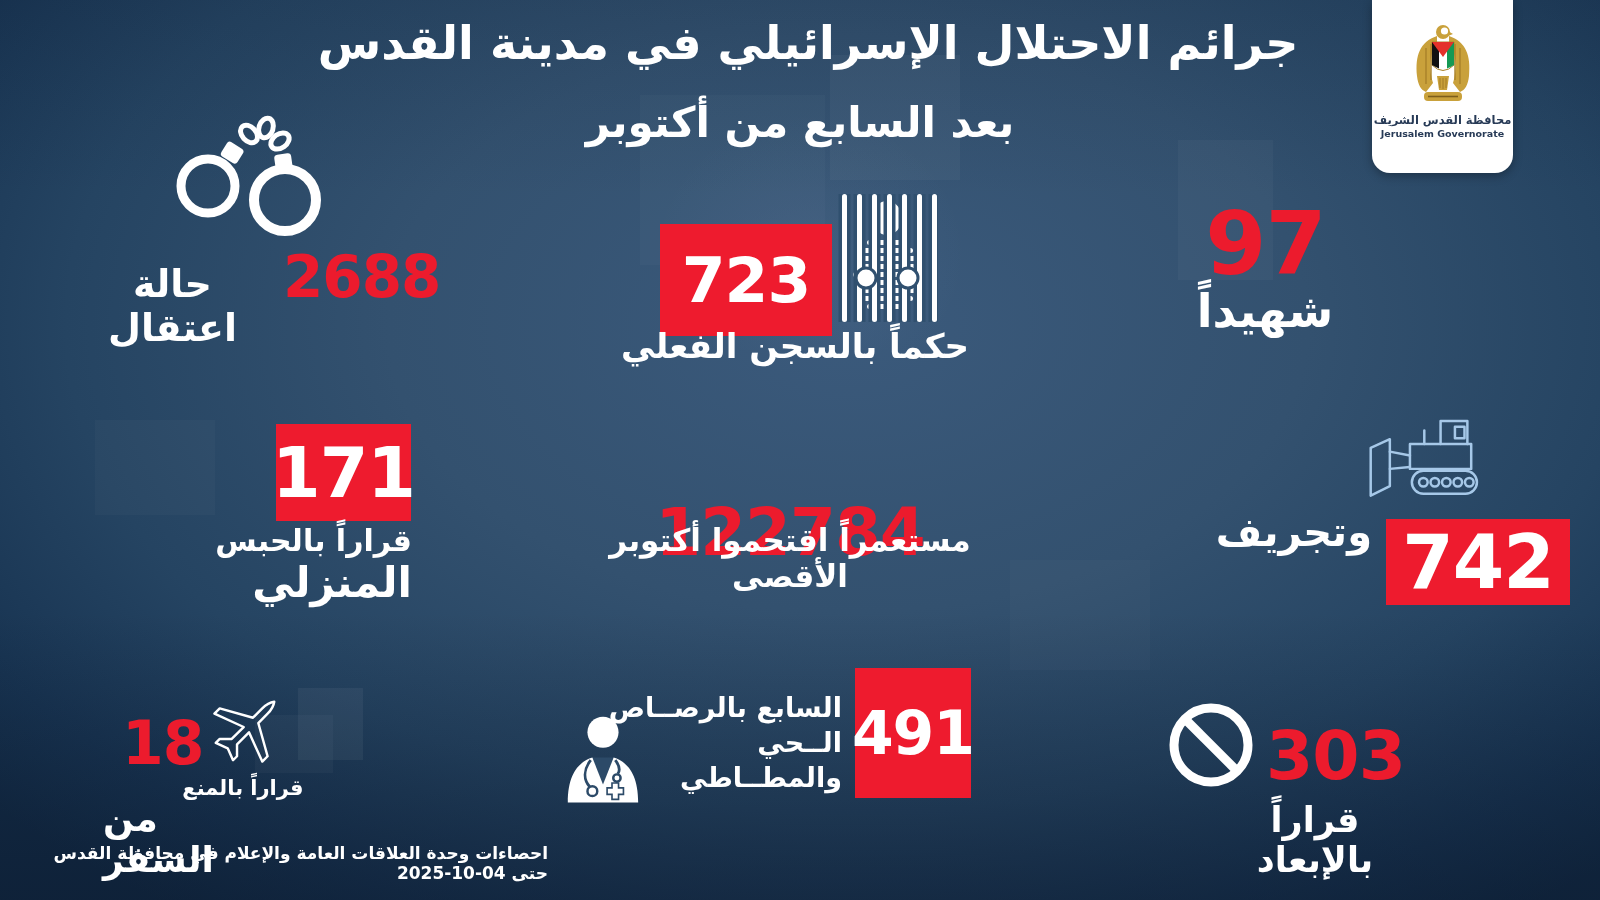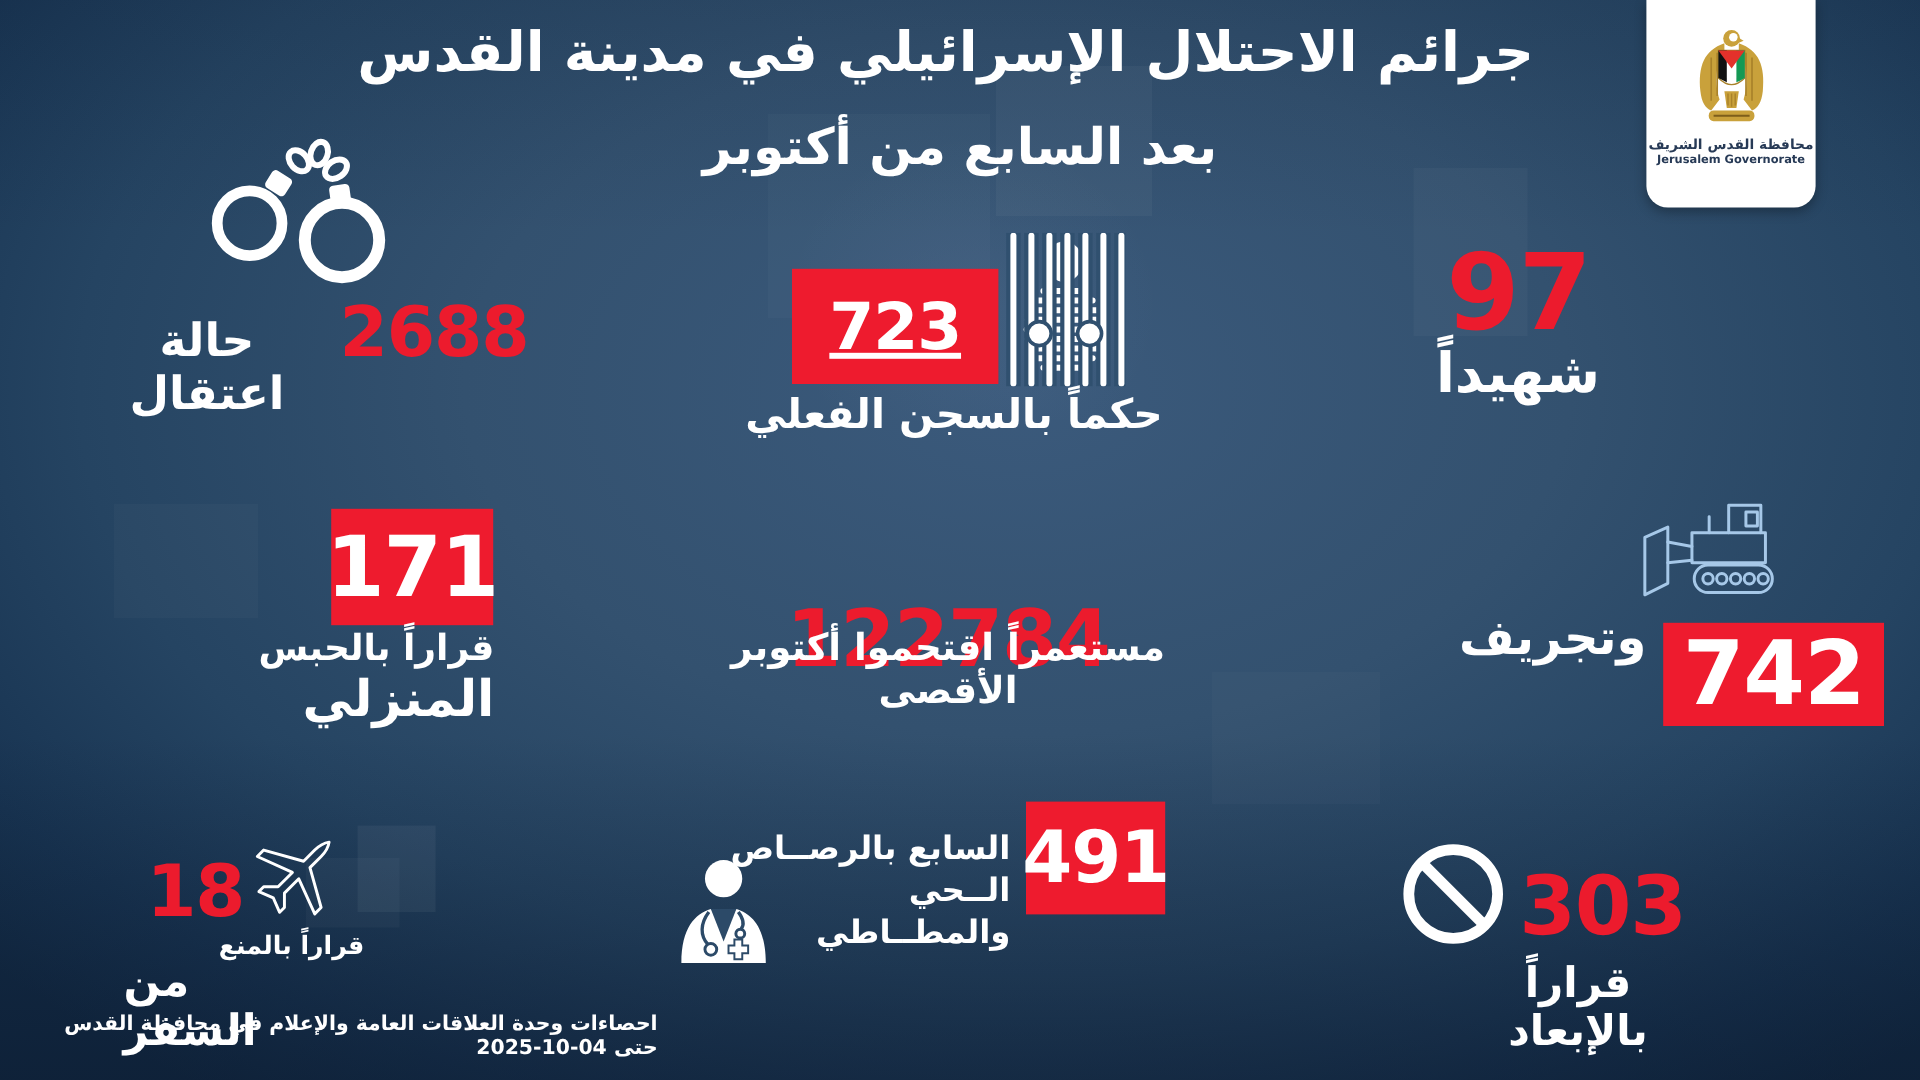--- a/index.html
+++ b/index.html
@@ -16,21 +16,21 @@
   .p2 { left:640px; top:95px;  width:185px; height:170px; background:rgba(255,255,255,0.025); }
   .p3 { left:298px; top:688px; width:65px;  height:72px;  background:rgba(255,255,255,0.05); }
   .p4 { left:255px; top:715px; width:78px;  height:58px;  background:rgba(255,255,255,0.03); }
   .p5 { left:1178px; top:140px; width:95px; height:140px; background:rgba(255,255,255,0.03); }
   .p6 { left:95px;  top:420px; width:120px; height:95px;  background:rgba(255,255,255,0.025); }
   .p7 { left:1010px; top:560px; width:140px; height:110px; background:rgba(255,255,255,0.02); }
   .dome { left:650px; top:110px; width:320px; height:240px;
           background:radial-gradient(ellipse at 50% 60%, rgba(190,205,225,0.055), rgba(190,205,225,0) 70%); }
 
   .ar { direction:rtl; unicode-bidi:plaintext; }
-  .title-l1 { position:absolute; left:188px; top:16px; width:1200px; text-align:center;
+  .title-l1 { position:absolute; left:208px; top:16px; width:1200px; text-align:center;
               color:#fff; font-size:46px; font-weight:700; }
   .title-l2 { position:absolute; left:200px; top:98px; width:1200px; text-align:center;
               color:#fff; font-size:42px; font-weight:700; }
 
   .logo-card { position:absolute; left:1372px; top:0; width:141px; height:173px;
                background:#ffffff; border-radius:0 0 18px 18px; text-align:center;
                box-shadow:0 3px 10px rgba(0,0,0,0.3); }
   .logo-card svg { margin-top:22px; }
   .logo-ar { font-size:11.5px; font-weight:700; color:#273a56; line-height:1.2; }
   .logo-en { font-size:9.5px;  font-weight:700; color:#273a56; }
@@ -38,41 +38,41 @@
   .icon { position:absolute; }
 
   .red-num   { position:absolute; color:#ec1b2d; font-weight:700; text-align:center; letter-spacing:-1px; }
   .white-lbl { position:absolute; color:#ffffff; font-weight:700; }
   .red-box   { position:absolute; background:#ee1b2e; color:#ffffff; font-weight:700;
                display:flex; align-items:center; justify-content:center; letter-spacing:-1px; }
 
   .num-2688 { left:283px; top:243px; width:150px; font-size:58px; }
   .lbl-arrest { left:70px; top:262px; width:205px; text-align:center; font-size:38px; }
 
-  .box-723 { left:660px; top:224px; width:172px; height:96px; font-size:54px;text-decoration:underline; }
+  .box-723 { left:660px; top:224px; width:172px; height:112px; font-size:63px; }
   .lbl-prison { left:615px; top:326px; width:360px; text-align:center; font-size:34px; }
 
   .num-97 { left:1198px; top:192px; width:135px; font-size:88px; }
   .lbl-martyr { left:1160px; top:284px; width:210px; text-align:center; font-size:46px; }
 
   .box-171 { left:276px; top:424px; width:135px; height:97px; font-size:70px; }
   .lbl-house { left:190px; top:524px; width:222px; text-align:right; font-size:30px; line-height:1.15; }
   .lbl-house .big { font-size:42px; }
 
   .num-122784 { left:600px; top:454px; width:380px; font-size:66px;margin-top:40px; }
   .lbl-settlers { left:570px; top:522px; width:440px; text-align:center; font-size:31px; }
 
   .box-742 { left:1386px; top:519px; width:184px; height:86px; font-size:74px; }
   .lbl-demol { left:1140px; top:508px; width:232px; text-align:right; font-size:40px; line-height:1.2; }
 
   .num-18 { left:122px; top:708px; width:80px; font-size:60px; }
   .lbl-travel1 { left:178px; top:776px; width:130px; text-align:center; font-size:21px; }
   .lbl-travel2 { left:103px; top:798px; width:130px; text-align:left; font-size:36px; }
 
-  .box-491 { left:855px; top:668px; width:116px; height:94px; font-size:60px; }
+  .box-491 { left:855px; top:668px; width:116px; height:130px; font-size:60px; }
   .lbl-injury { left:600px; top:690px; width:242px; text-align:right; font-size:27px; line-height:1.3; }
 
   .num-303 { left:1266px; top:716px; width:125px; font-size:68px; }
   .lbl-deport { left:1223px; top:800px; width:184px; text-align:center; font-size:35px; }
 
   .footer { position:absolute; left:28px; top:843px; width:520px; text-align:right;
             color:#ffffff; font-size:17px; font-weight:700; }
 </style>
 </head>
 <body>

